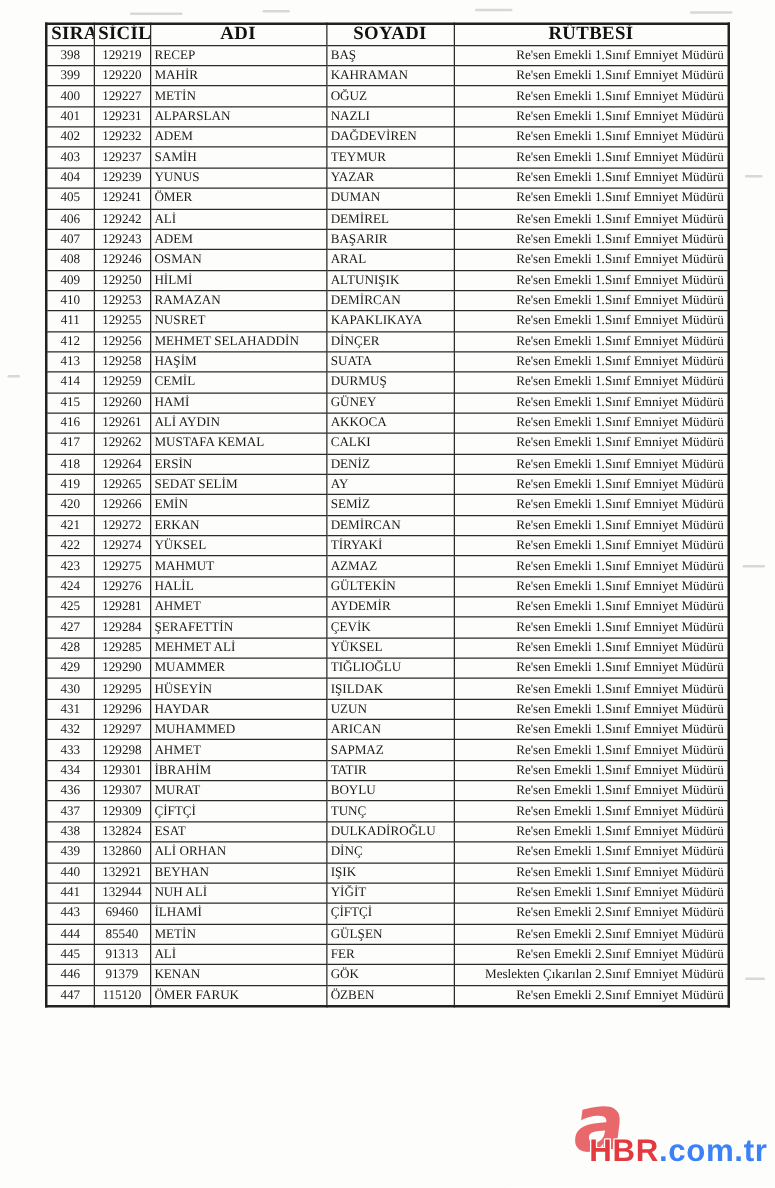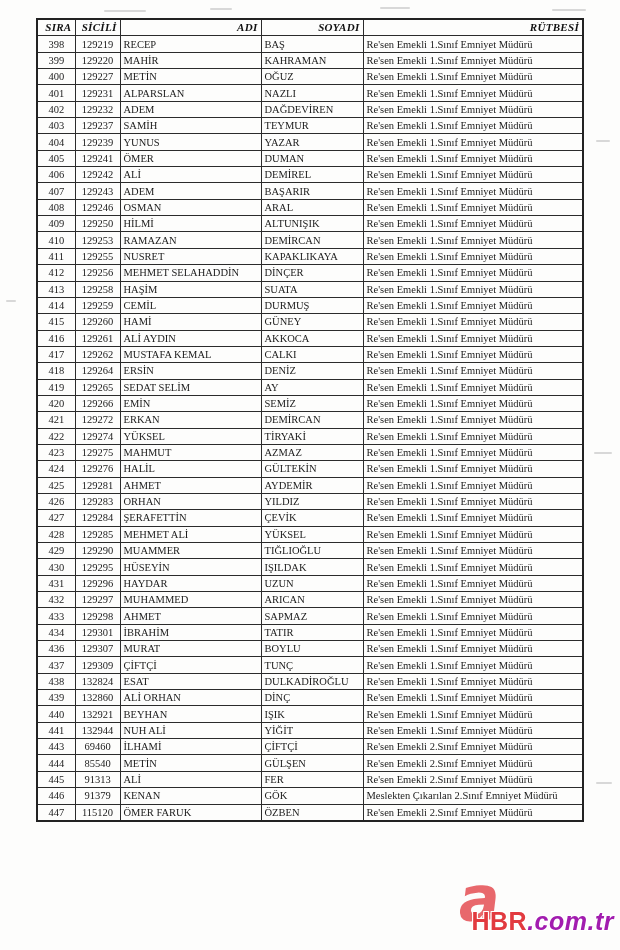--- a/index.html
+++ b/index.html
@@ -38,29 +38,28 @@
     height: 15.35px;
     padding: 0 3px;
     overflow: hidden;
     white-space: nowrap;
     font-size: 10.5px;
     line-height: 1.05;
     vertical-align: middle;
   }
   table.personnel th {
     font-weight: bold;
-    font-size: 11px;
-    text-align: right;
+    font-size: 15px;
+    text-align: center;
     letter-spacing: 0.3px;
     color: #111111;
-    font-style: italic;
   }
   td.c0, td.c1 { text-align: center; }
   td.c2, td.c3 { text-align: left; }
-  td.c4 { text-align: left; font-size: 10px; }
+  td.c4 { text-align: right; font-size: 10px; }
   col.w-sira   { width: 38px; }
   col.w-sicil  { width: 45px; }
   col.w-adi    { width: 141px; }
   col.w-soyadi { width: 102px; }
   col.w-rutbe  { width: 220px; }
 
   
   .scan-artifact {
     position: absolute;
     background: #b9b9b9;
@@ -107,22 +106,21 @@
     font-size: 25px;
     letter-spacing: 0.5px;
     white-space: nowrap;
   }
   .wm-hbr {
     color: #e23a3f;
     text-shadow: -1px -1px 0 #ffffff, 1px -1px 0 #ffffff, -1px 1px 0 #ffffff, 1px 1px 0 #ffffff;
     text-align: right;
   }
   .wm-suffix {
-    color: #a21caf;
-    font-style: italic;
+    color: #3b82f6;
     text-shadow: -1px -1px 0 #ffffff, 1px -1px 0 #ffffff, -1px 1px 0 #ffffff, 1px 1px 0 #ffffff;
   }
 </style>
 </head>
 <body>
 
 <div class="page">
 
   <div class="scan-artifact sa1"></div>
   <div class="scan-artifact sa2"></div>
@@ -342,27 +340,20 @@
             <td class="c4">Re'sen Emekli 1.Sınıf Emniyet Müdürü</td>
           </tr>
           <tr>
             <td class="c0">425</td>
             <td class="c1">129281</td>
             <td class="c2">AHMET</td>
             <td class="c3">AYDEMİR</td>
             <td class="c4">Re'sen Emekli 1.Sınıf Emniyet Müdürü</td>
           </tr>
           <tr>
-            <td class="c0">426</td>
-            <td class="c1">129283</td>
-            <td class="c2">ORHAN</td>
-            <td class="c3">YILDIZ</td>
-            <td class="c4">Re'sen Emekli 1.Sınıf Emniyet Müdürü</td>
-          </tr>
-          <tr>
             <td class="c0">427</td>
             <td class="c1">129284</td>
             <td class="c2">ŞERAFETTİN</td>
             <td class="c3">ÇEVİK</td>
             <td class="c4">Re'sen Emekli 1.Sınıf Emniyet Müdürü</td>
           </tr>
           <tr>
             <td class="c0">428</td>
             <td class="c1">129285</td>
             <td class="c2">MEHMET ALİ</td>

